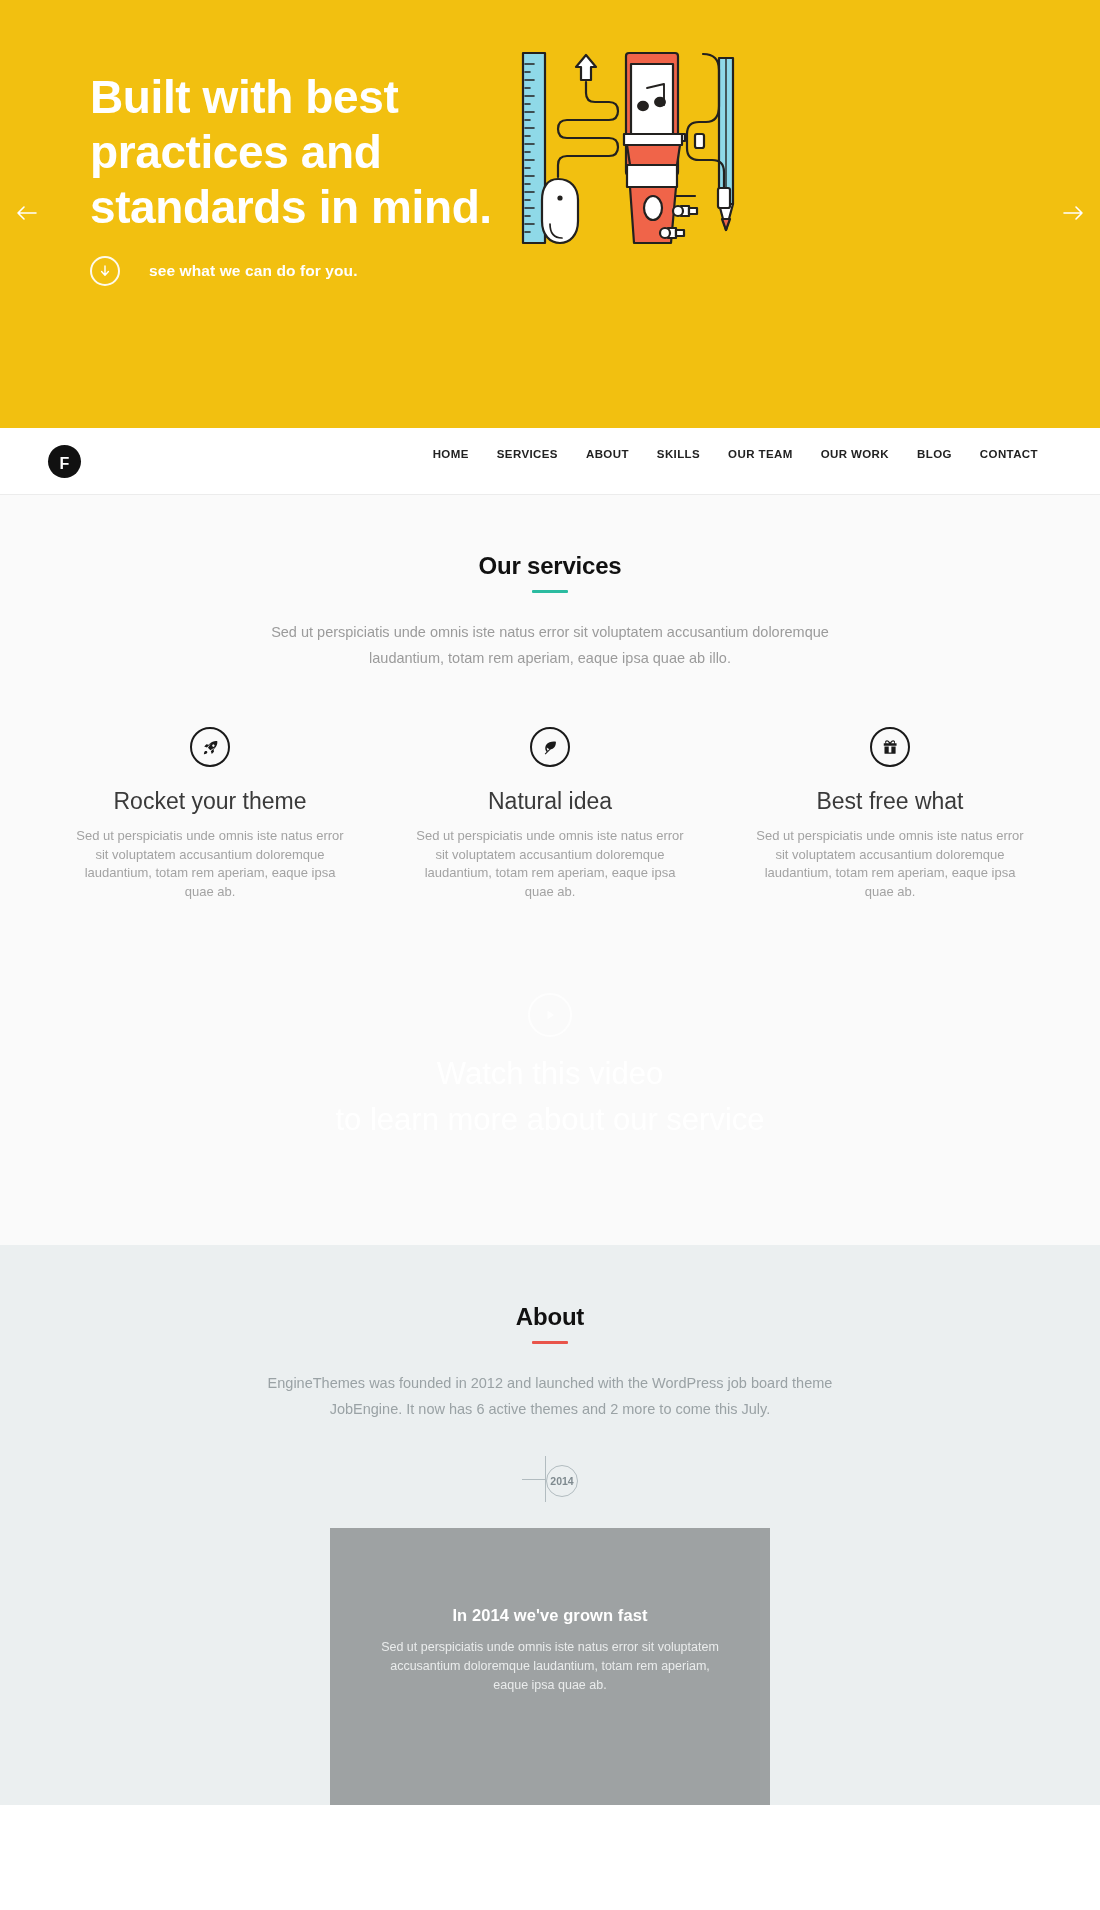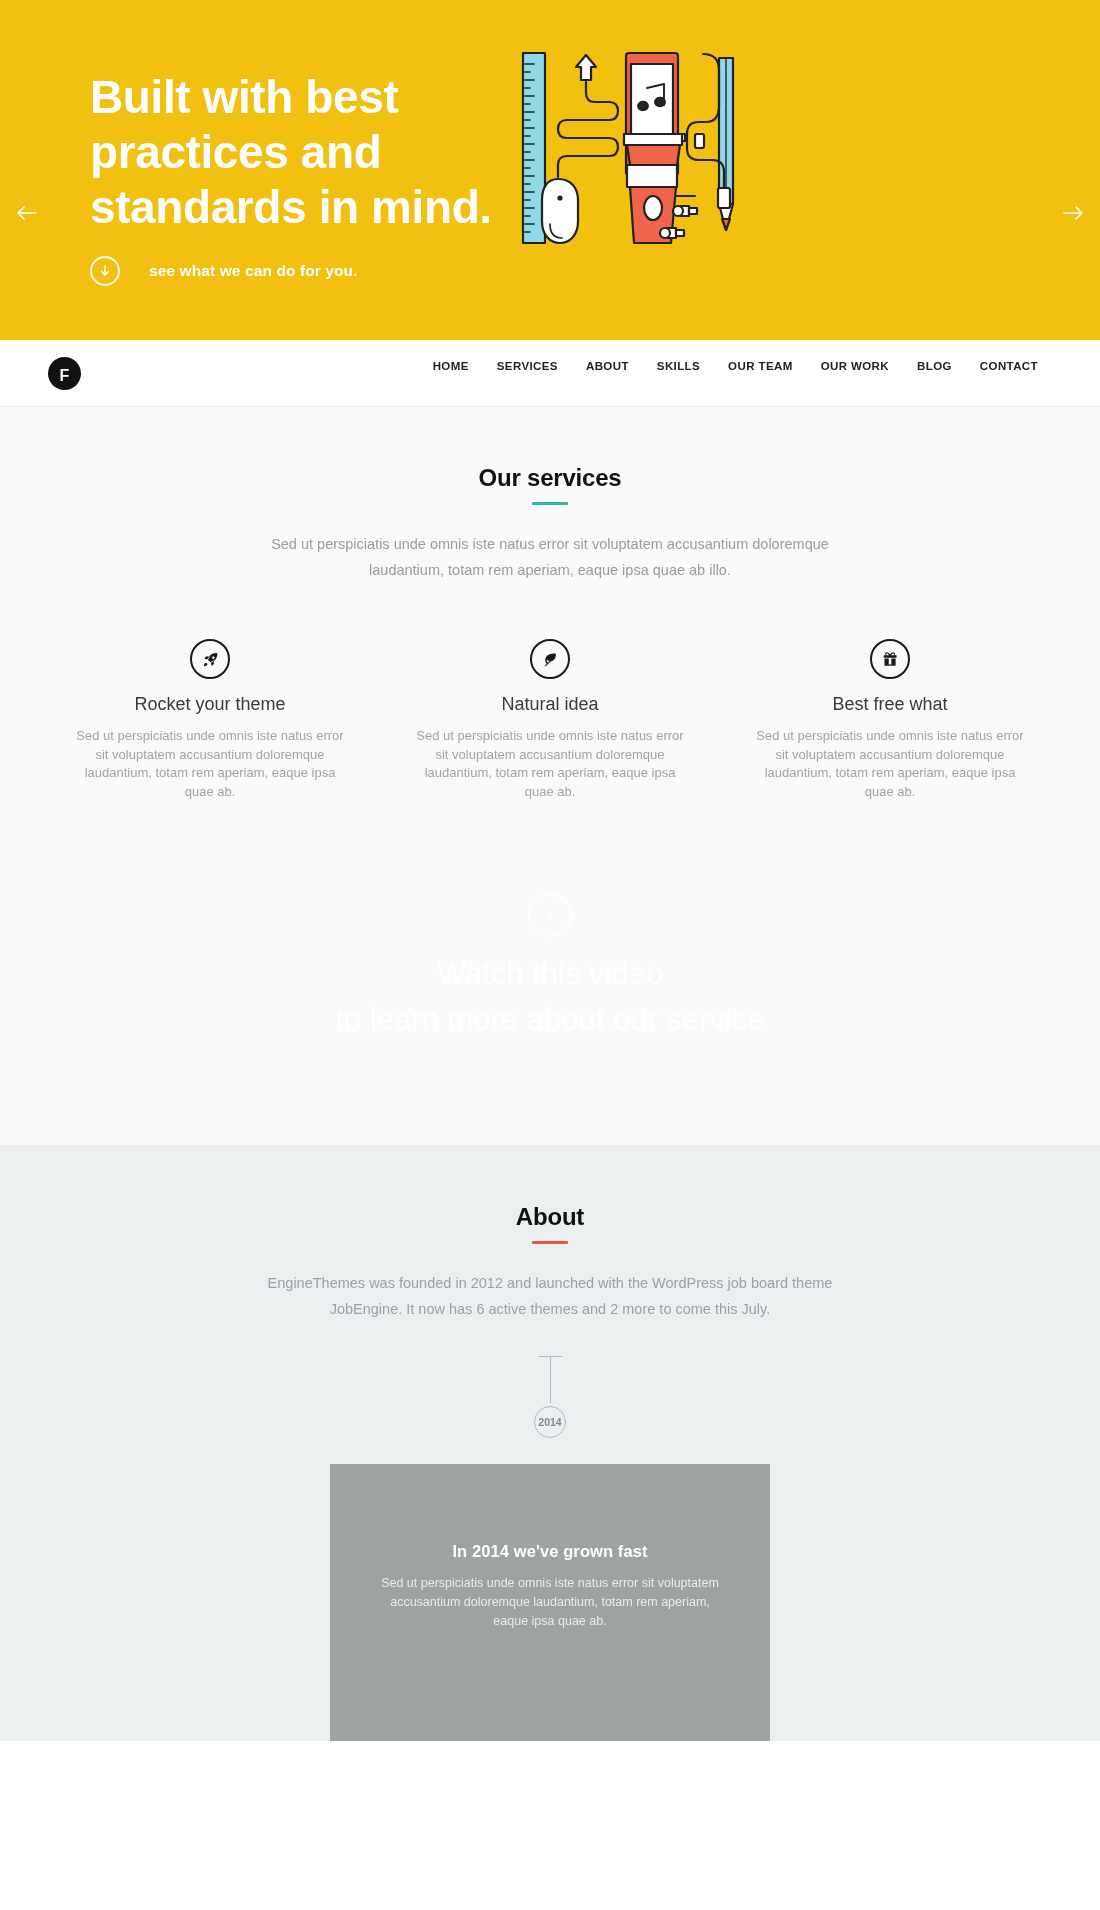--- a/index.html
+++ b/index.html
@@ -8,21 +8,21 @@
     background: #ffffff;
     font-family: "Liberation Sans", sans-serif;
     -webkit-font-smoothing: antialiased;
   }
   body { width: 1100px; overflow-x: hidden; }
 
   
   .hero {
     position: relative;
     width: 1100px;
-    height: 340px;
+    height: 428px;
     background: #f2c010;
     overflow: hidden;
   }
   .hero-inner {
     position: relative;
     width: 1100px;
     height: 428px;
   }
   .hero-title {
     position: absolute;
@@ -176,22 +176,22 @@
     width: 40px;
     height: 40px;
     border: 2px solid #1a1a1a;
     border-radius: 50%;
     margin: 0 auto;
     display: flex;
     align-items: center;
     justify-content: center;
   }
   .svc-name {
-    margin-top: 15px;
-    font-size: 18px;
+    margin-top: 21px;
+    font-size: 23px;
     color: #3a3a3a;
     font-weight: 400;
   }
   .svc-desc {
     margin: 12px auto 0;
     max-width: 280px;
     font-size: 13px;
     line-height: 18.5px;
     color: #a3a3a3;
   }
@@ -231,21 +231,21 @@
   .about {
     width: 1100px;
     background: #ebeff0;
     padding-top: 58px;
     padding-bottom: 0;
   }
   .about .sec-sub { color: #9aa2a5; }
   .timeline {
     margin-top: 34px;
     display: flex;
-    flex-direction: column;
+    flex-direction: row;
     align-items: center;
     justify-content: center;
   }
   .tl-cap {
     width: 23px;
     height: 1px;
     background: #b2bcc0;
   }
   .tl-stem {
     width: 1px;

